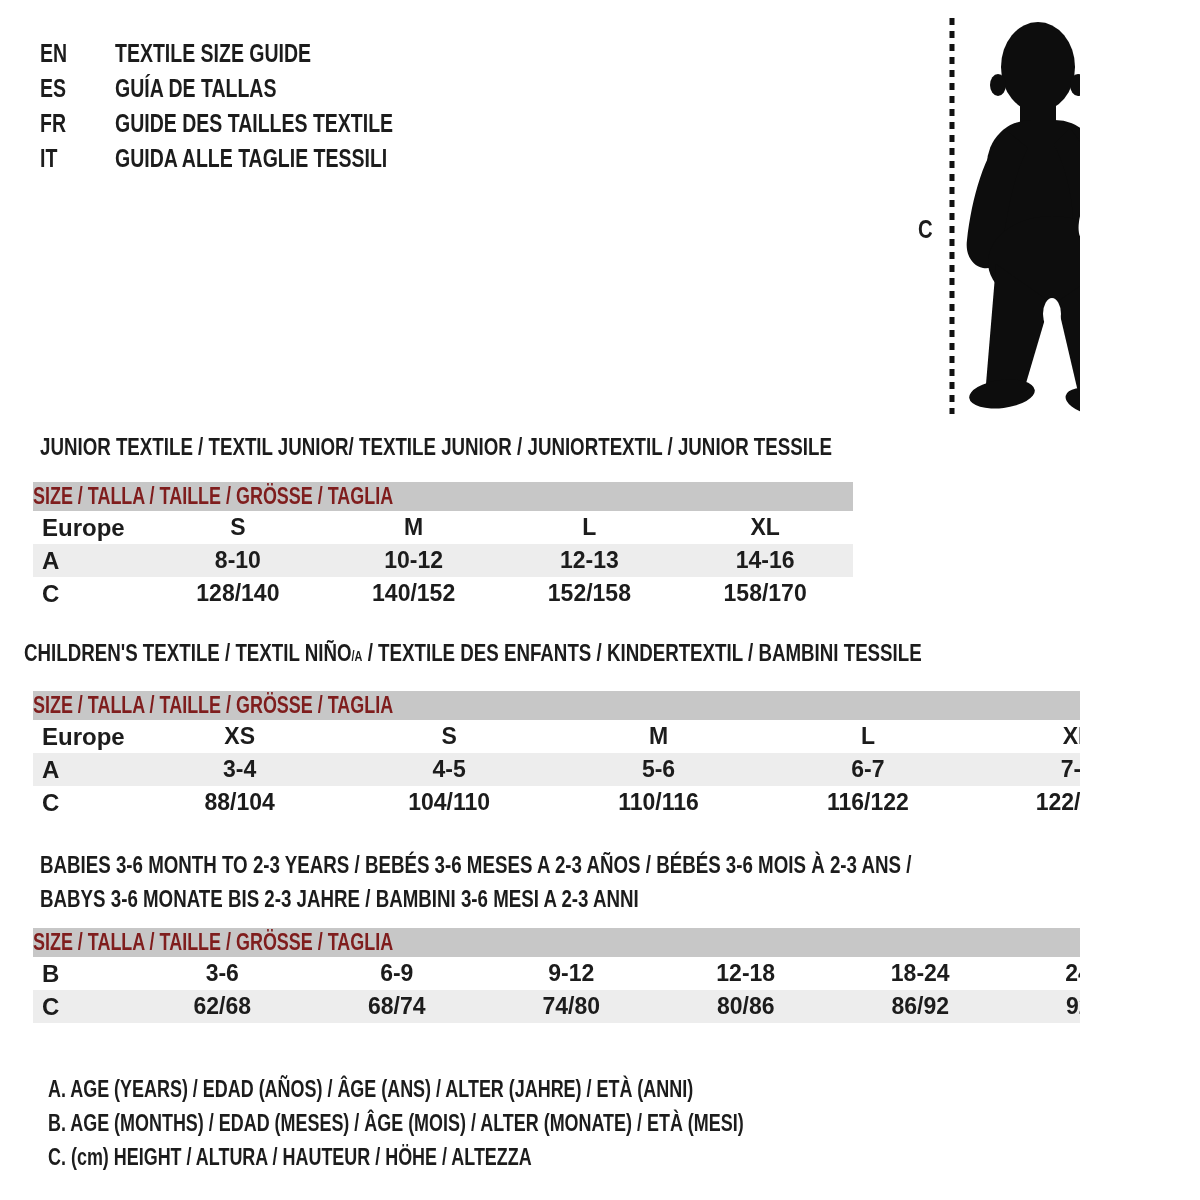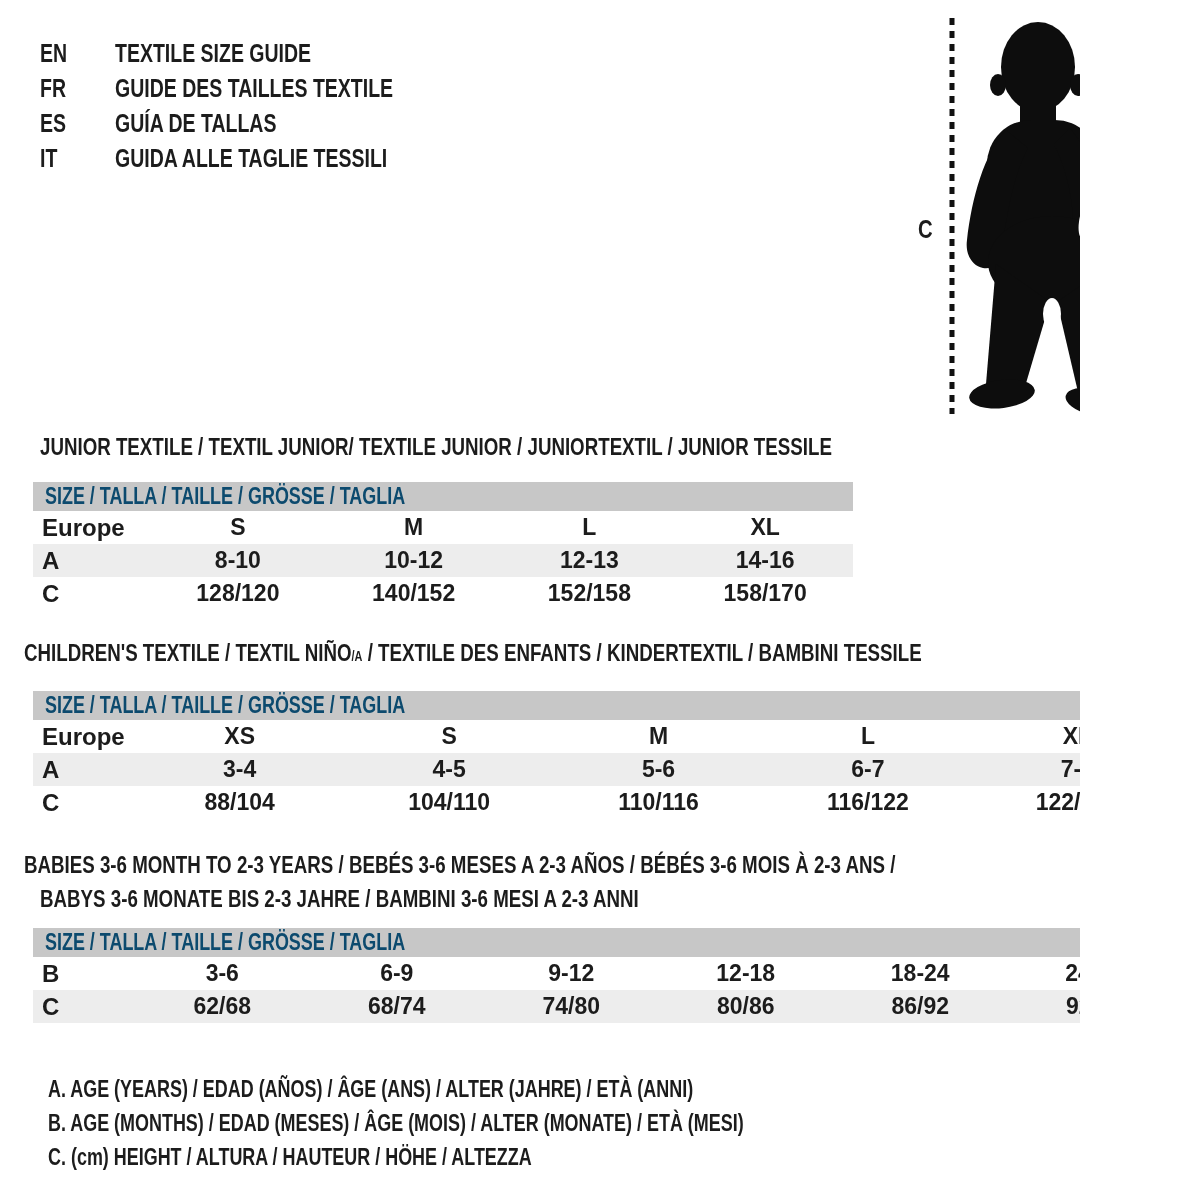--- a/index.html
+++ b/index.html
@@ -12,21 +12,21 @@
   
   .cd{display:inline-block;transform:scaleX(0.78);transform-origin:0 50%;white-space:nowrap;}
   .sub{font-size:14px;}
   
   .lang-row{display:flex;height:35px;line-height:35px;font-size:25px;}
   .lang-code{width:75px;flex:0 0 75px;}
   
   .sec-title{font-size:24px;line-height:26px;white-space:nowrap;text-align:center;}
   
   .table{position:absolute;}
-  .bar{height:29px;line-height:29px;background:#c7c7c7;color:#0c4a6e;font-size:23px;padding-left:12px;}
+  .bar{height:29px;line-height:29px;background:#c7c7c7;color:#7f1d1d;font-size:23px;}
   .trow{display:flex;height:33px;line-height:33px;font-size:23px;}
   .trow.shaded{background:#ededed;}
   .rlabel{flex:0 0 auto;padding-left:9px;font-size:24px;}
   .t-junior .rlabel{width:108px;}
   .t-wide .rlabel{width:93px;}
   .cell{flex:1 1 0;text-align:center;}
   
   .c-label{font-size:26px;}
   
   .legend-line{font-size:23px;line-height:34px;white-space:nowrap;margin-left:8px;}
@@ -35,26 +35,26 @@
 <body>
 
 <div class="canvas">
 
   <div class="abs" style="left:40px;top:36px;">
     <div class="lang-row">
       <span class="lang-code"><span class="cd">EN</span></span>
       <span><span class="cd">TEXTILE SIZE GUIDE</span></span>
     </div>
     <div class="lang-row">
+      <span class="lang-code"><span class="cd">ES</span></span>
+      <span><span class="cd">GUÍA DE TALLAS</span></span>
+    </div>
+    <div class="lang-row">
       <span class="lang-code"><span class="cd">FR</span></span>
       <span><span class="cd">GUIDE DES TAILLES TEXTILE</span></span>
-    </div>
-    <div class="lang-row">
-      <span class="lang-code"><span class="cd">ES</span></span>
-      <span><span class="cd">GUÍA DE TALLAS</span></span>
     </div>
     <div class="lang-row">
       <span class="lang-code"><span class="cd">IT</span></span>
       <span><span class="cd">GUIDA ALLE TAGLIE TESSILI</span></span>
     </div>
   </div>
 
   <svg class="abs" style="left:900px;top:12px;" width="240" height="406" viewBox="0 0 240 406" aria-hidden="true">
     <line x1="52" y1="6" x2="52" y2="402" stroke="#111111" stroke-width="5" stroke-dasharray="7 6"></line>
     <g fill="#0d0d0d" transform="translate(62,0)">
@@ -94,21 +94,21 @@
     </div>
     <div class="trow shaded">
       <span class="rlabel">A</span>
       <span class="cell"><span>8-10</span></span>
       <span class="cell"><span>10-12</span></span>
       <span class="cell"><span>12-13</span></span>
       <span class="cell"><span>14-16</span></span>
     </div>
     <div class="trow">
       <span class="rlabel">C</span>
-      <span class="cell"><span>128/120</span></span>
+      <span class="cell"><span>128/140</span></span>
       <span class="cell"><span>140/152</span></span>
       <span class="cell"><span>152/158</span></span>
       <span class="cell"><span>158/170</span></span>
     </div>
   </div>
 
   <div class="abs sec-title" style="left:24px;top:640px;">
     <span class="cd">
       <span>CHILDREN'S TEXTILE / TEXTIL NIÑO</span><span class="sub">/A</span><span> / TEXTILE DES ENFANTS / KINDERTEXTIL / BAMBINI TESSILE</span>
     </span>
@@ -136,21 +136,21 @@
     <div class="trow">
       <span class="rlabel">C</span>
       <span class="cell"><span>88/104</span></span>
       <span class="cell"><span>104/110</span></span>
       <span class="cell"><span>110/116</span></span>
       <span class="cell"><span>116/122</span></span>
       <span class="cell"><span>122/128</span></span>
     </div>
   </div>
 
-  <div class="abs sec-title" style="left:24px;top:852px;">
+  <div class="abs sec-title" style="left:40px;top:852px;">
     <span class="cd">BABIES 3-6 MONTH TO 2-3 YEARS / BEBÉS 3-6 MESES A 2-3 AÑOS / BÉBÉS 3-6 MOIS À 2-3 ANS /</span>
   </div>
   <div class="abs sec-title" style="left:40px;top:886px;">
     <span class="cd">BABYS 3-6 MONATE BIS 2-3 JAHRE / BAMBINI 3-6 MESI A 2-3 ANNI</span>
   </div>
   <div class="table t-wide" style="left:33px;top:928px;width:1149px;">
     <div class="bar">
       <span class="cd">SIZE / TALLA / TAILLE / GRÖSSE / TAGLIA</span>
     </div>
     <div class="trow">

